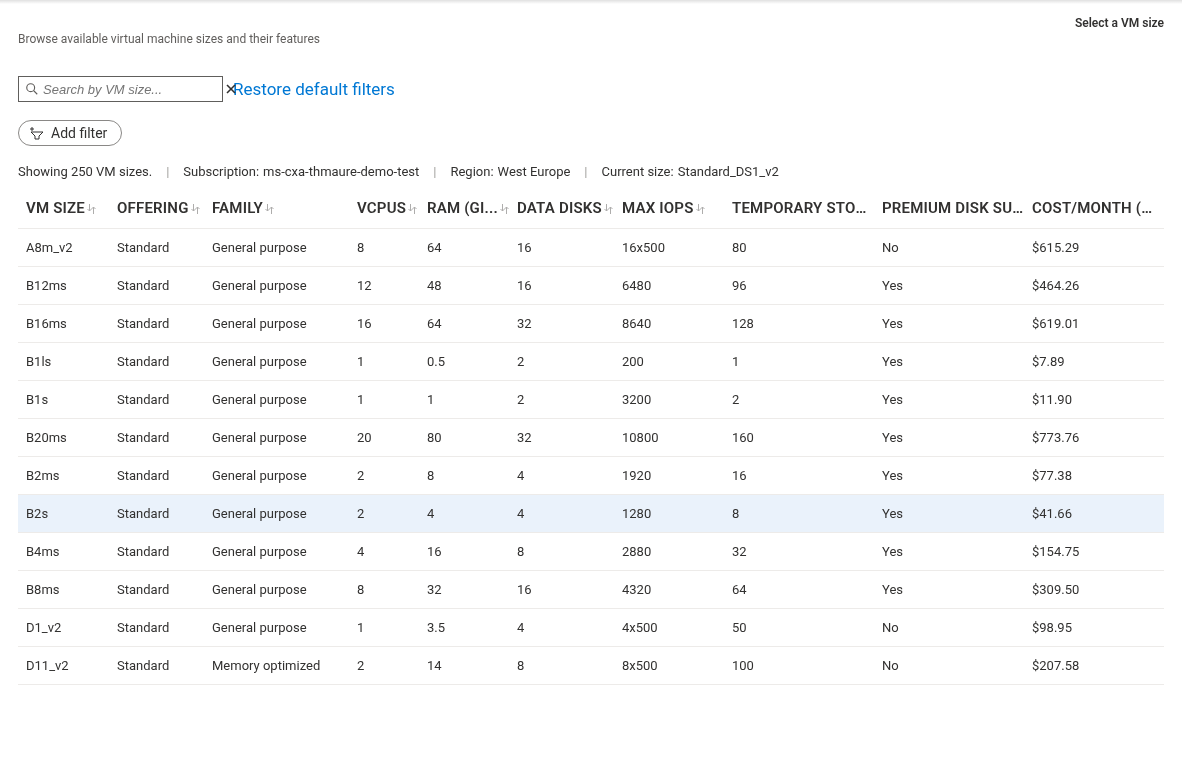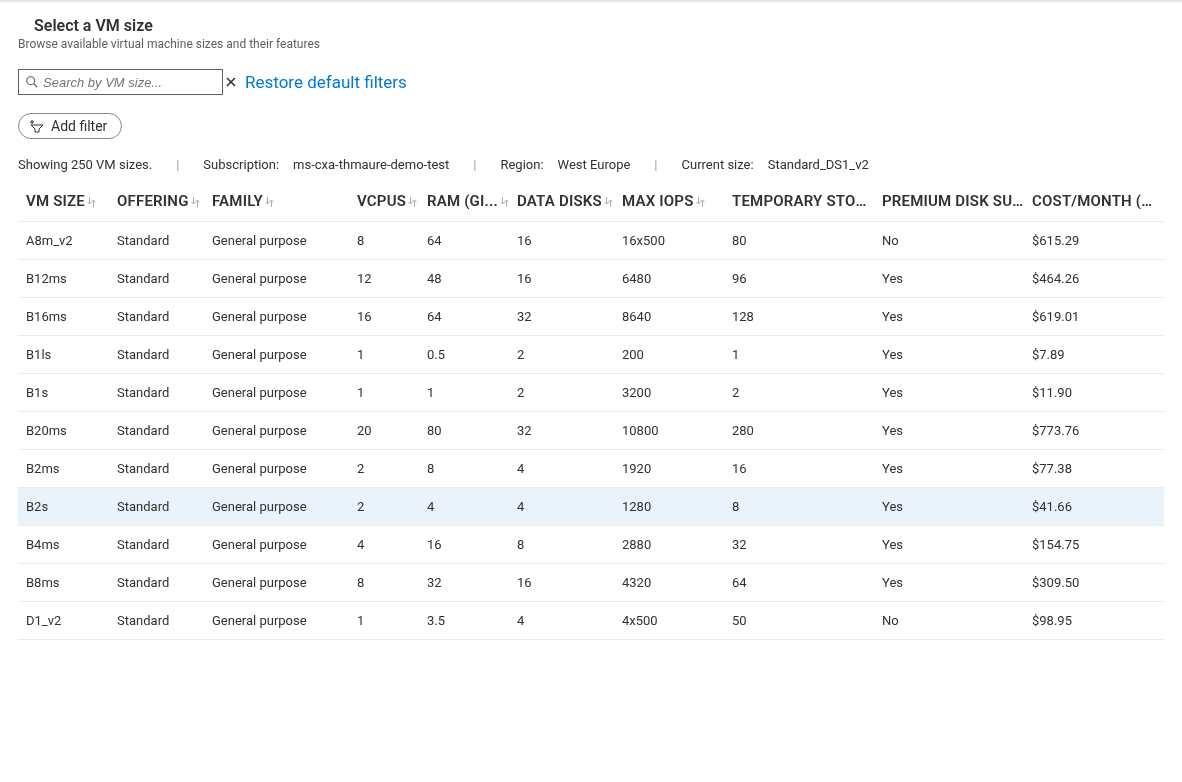--- a/index.html
+++ b/index.html
@@ -13,33 +13,34 @@
     width: 1182px;
   }
   .top-shadow {
     height: 4px;
     background: linear-gradient(to bottom, rgba(0,0,0,0.12), rgba(0,0,0,0));
   }
   .page {
     padding: 10px 18px 0 18px;
   }
   .title {
-    font-size: 16px;
+    font-size: 12px;
     font-weight: 600;
     margin: 2px 0 2px 16px;
+    text-align: right;
   }
   .subtitle {
     font-size: 12px;
     color: #605e5c;
-    margin-bottom: 18px;
+    margin-bottom: 30px;
   }
   .controls-row {
     display: flex;
     align-items: center;
-    gap: 22px;
+    gap: 10px;
     margin-bottom: 18px;
   }
   .search-box {
     position: relative;
     width: 205px;
     height: 26px;
     border: 1px solid #605e5c;
     display: flex;
     align-items: center;
     padding: 0 6px;
@@ -74,21 +75,21 @@
     margin-bottom: 18px;
     background: #fff;
   }
   .add-filter-pill svg { display: block; }
   .status-row {
     font-size: 13px;
     color: #323130;
     margin-bottom: 14px;
     display: flex;
     align-items: center;
-    gap: 14px;
+    gap: 4px;
     flex-wrap: wrap;
   }
   .status-row .sep {
     color: #a19f9d;
     padding: 0 10px;
   }
   table {
     width: 100%;
     border-collapse: collapse;
     table-layout: fixed;
@@ -306,21 +307,21 @@
           <td class="col-cost">$11.90</td>
         </tr>
         <tr>
           <td class="col-vmsize">B20ms</td>
           <td class="col-offering">Standard</td>
           <td class="col-family">General purpose</td>
           <td class="col-vcpus">20</td>
           <td class="col-ram">80</td>
           <td class="col-disks">32</td>
           <td class="col-iops">10800</td>
-          <td class="col-temp">280</td>
+          <td class="col-temp">160</td>
           <td class="col-premium">Yes</td>
           <td class="col-cost">$773.76</td>
         </tr>
         <tr>
           <td class="col-vmsize">B2ms</td>
           <td class="col-offering">Standard</td>
           <td class="col-family">General purpose</td>
           <td class="col-vcpus">2</td>
           <td class="col-ram">8</td>
           <td class="col-disks">4</td>
@@ -370,16 +371,28 @@
           <td class="col-offering">Standard</td>
           <td class="col-family">General purpose</td>
           <td class="col-vcpus">1</td>
           <td class="col-ram">3.5</td>
           <td class="col-disks">4</td>
           <td class="col-iops">4x500</td>
           <td class="col-temp">50</td>
           <td class="col-premium">No</td>
           <td class="col-cost">$98.95</td>
         </tr>
+        <tr>
+          <td class="col-vmsize">D11_v2</td>
+          <td class="col-offering">Standard</td>
+          <td class="col-family">Memory optimized</td>
+          <td class="col-vcpus">2</td>
+          <td class="col-ram">14</td>
+          <td class="col-disks">8</td>
+          <td class="col-iops">8x500</td>
+          <td class="col-temp">100</td>
+          <td class="col-premium">No</td>
+          <td class="col-cost">$207.58</td>
+        </tr>
       </tbody>
   </table>
 
 </div>
 
 </body></html>

